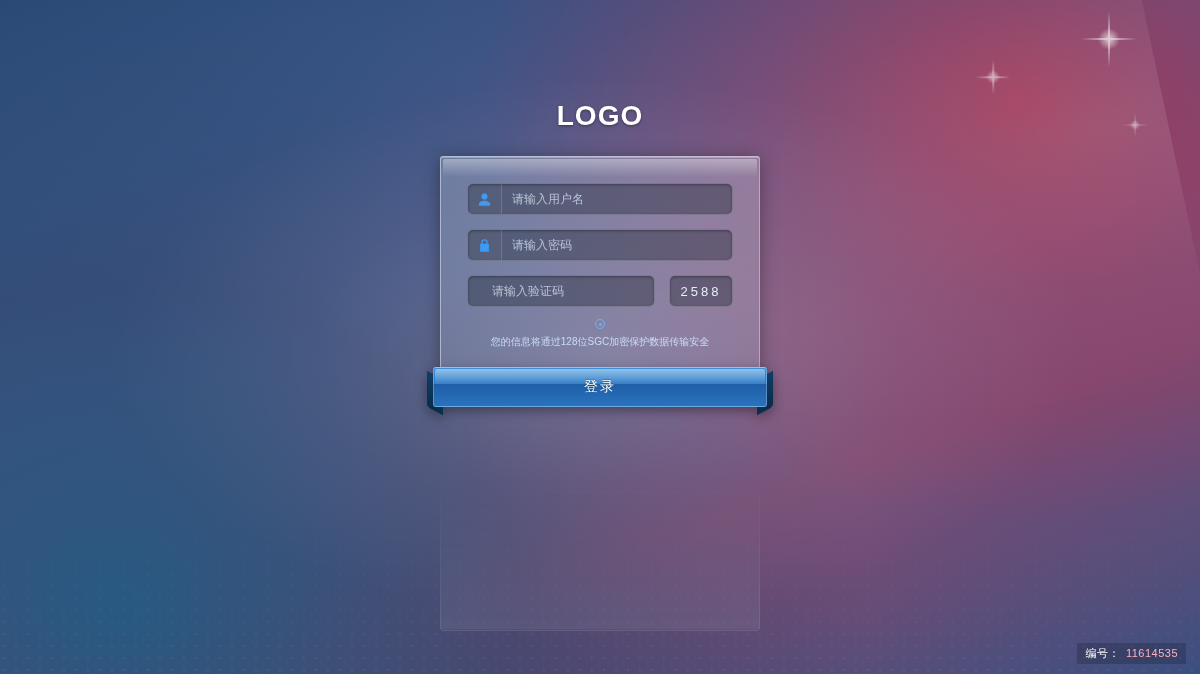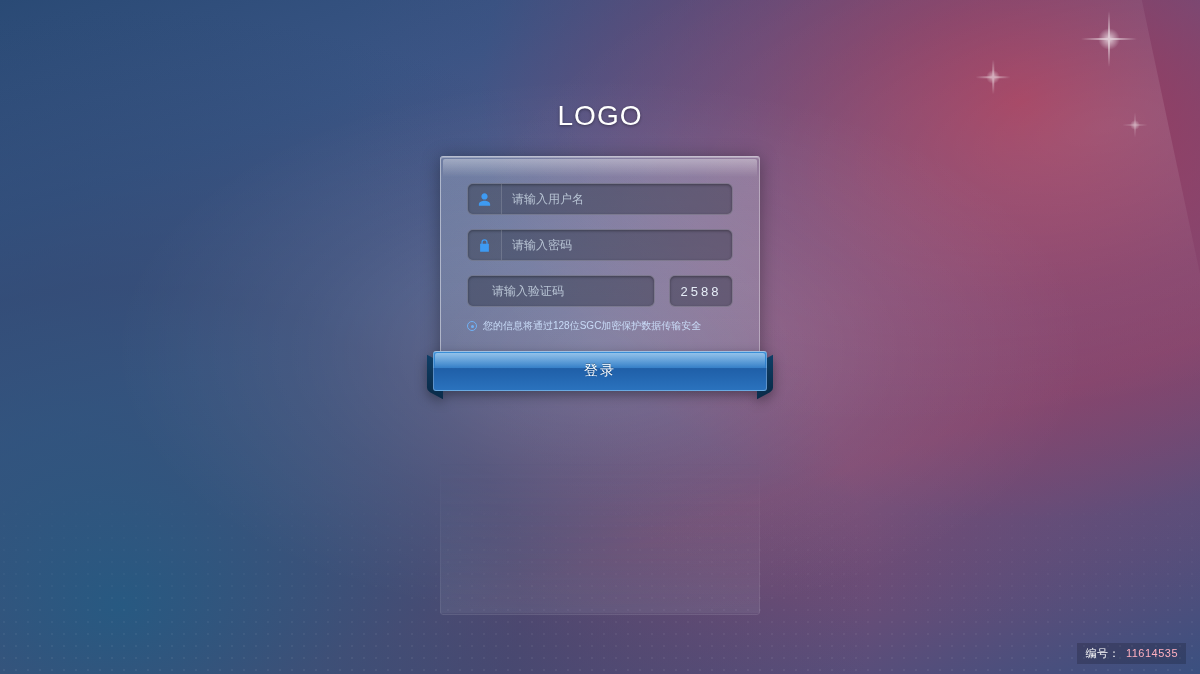--- a/index.html
+++ b/index.html
@@ -48,21 +48,21 @@
     .s3 { width:10px; height:10px; top:120px; right:60px; opacity:.5;}
     .s3::before{ width:36px; height:1px;}
     .s3::after{ width:1px; height:36px;}
 
     .center {
       position: absolute; top: 100px; left: 50%; transform: translateX(-50%);
       width: 320px;
       display: flex; flex-direction: column; align-items: center;
     }
     .logo {
-      color: #fff; font-size: 28px; font-weight: 400; letter-spacing: 1px;
+      color: #fff; font-size: 28px; font-weight: 700; letter-spacing: 1px;
       text-shadow: 0 1px 3px rgba(0,0,0,0.4);
       margin-bottom: 24px;
     }
 
     .panel {
       position: relative;
       width: 320px;
       padding: 26px 26px 40px 26px;
       background: linear-gradient(180deg, rgba(200,210,225,0.30) 0%, rgba(160,170,195,0.28) 100%);
       border: 1px solid rgba(255,255,255,0.35);
@@ -107,20 +107,21 @@
       border: 1px solid rgba(255,255,255,0.18);
       box-shadow: inset 0 1px 3px rgba(0,0,0,0.35);
       color:#e6edf7; font-size:13px; letter-spacing:3px; display:flex; align-items:center; justify-content:center;
       cursor:pointer;
     }
 
     .notice{
       display:flex; align-items:center; gap:6px;
       color:#cfe3ff; font-size:10px;
       opacity:.9;
+      flex-direction:column;
     }
     .notice .bullet{
       width:10px;height:10px;border-radius:50%;border:1.5px solid #6fb7ff; display:inline-flex; align-items:center; justify-content:center;
     }
     .notice .bullet::after{content:"";width:3px;height:3px;background:#6fb7ff;border-radius:50%;}
 
     .ribbon-wrap{
       position:absolute; left:-14px; right:-14px; bottom:-22px; height:44px;
       filter: drop-shadow(0 4px 6px rgba(0,0,0,0.35));
     }

